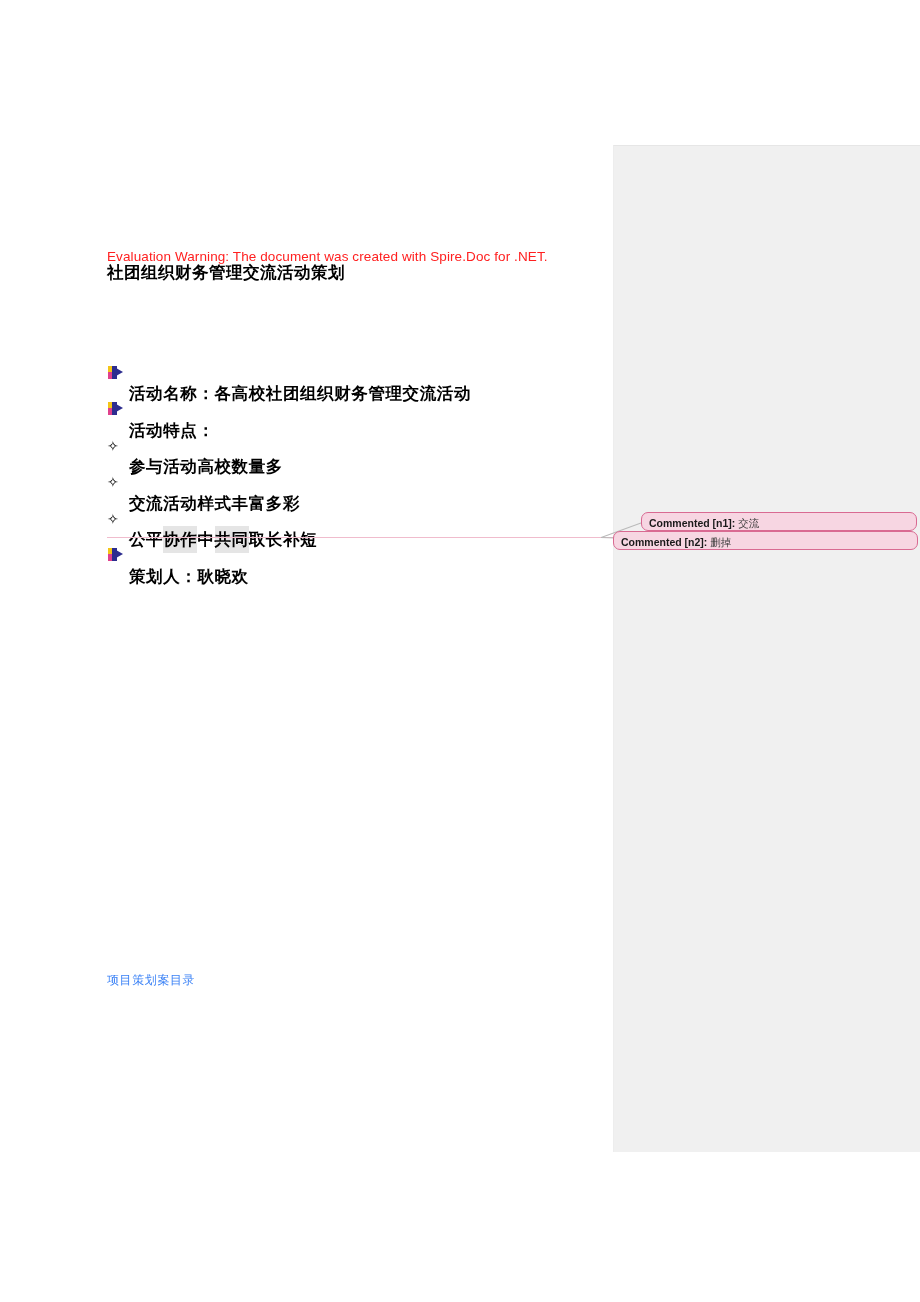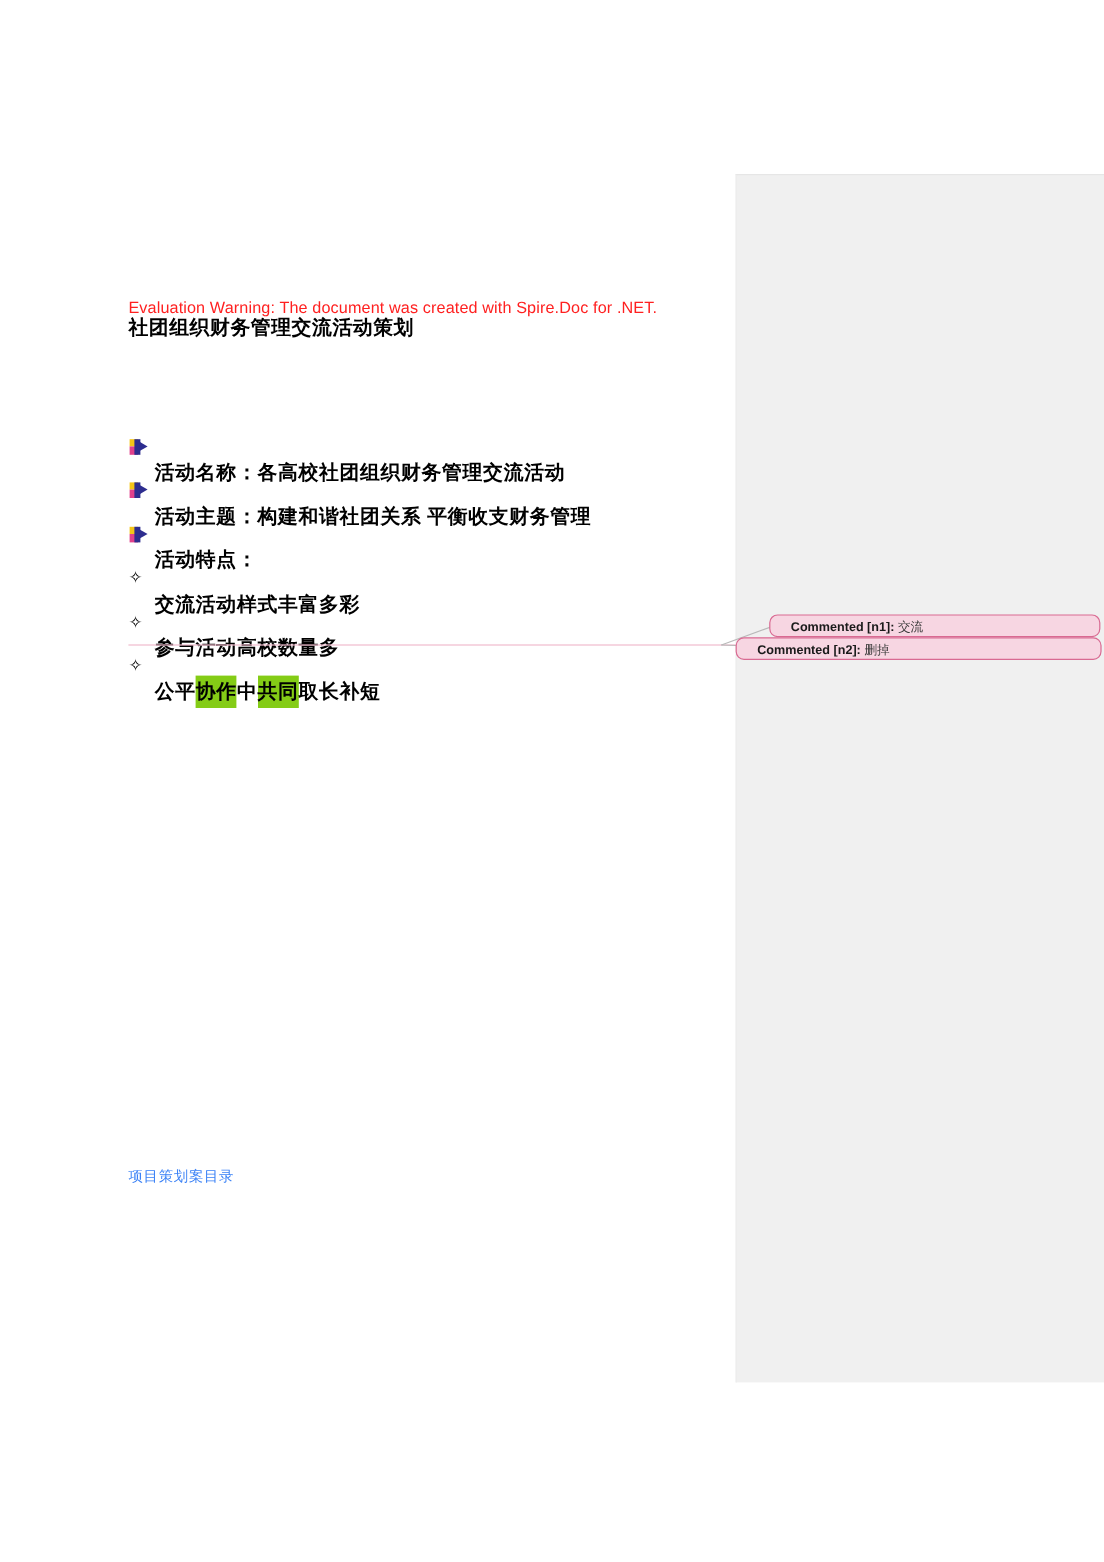--- a/index.html
+++ b/index.html
@@ -130,21 +130,21 @@
   }
 
   .line-text {
     display: inline-block;
     vertical-align: middle;
     letter-spacing: 0.6px;
     margin-top: 43px;
   }
 
   .hl {
-    background: #84cc16;
+    background: #e5e5e5;
     padding: 4px 0;
   }
 
   
   .w-bold { font-weight: bold; }
 
   
   #bottom-line {
     position: absolute;
     left: 107px;
@@ -178,21 +178,21 @@
 
   
   .comment-box {
     position: absolute;
     box-sizing: border-box;
     background: #f7d6e2;
     border: 1px solid #d96a92;
     border-radius: 7px;
     height: 19px;
     line-height: 17px;
-    padding: 0 17px;
+    padding: 0 7px;
     white-space: nowrap;
     overflow: hidden;
   }
   .comment-label {
     font-family: "Liberation Sans", "DejaVu Sans", sans-serif;
     font-size: 10.5px;
     font-weight: bold;
     color: #1a1a1a;
   }
   .comment-text {
@@ -216,44 +216,44 @@
   <div id="doc-title">社团组织财务管理交流活动策划</div>
 
   <div id="body-block">
 
     <div class="doc-line">
       <span class="arrow-bullet">
         <i class="ab-y"></i><i class="ab-m"></i><i class="ab-b"></i><i class="ab-t"></i>
       </span><span class="line-text w-bold">活动名称：各高校社团组织财务管理交流活动</span>
     </div>
 
-    <div class="doc-line">
-      <span class="arrow-bullet">
-        <i class="ab-y"></i><i class="ab-m"></i><i class="ab-b"></i><i class="ab-t"></i>
-      </span><span class="line-text w-bold">活动主题：构建和谐社团关系  平衡收支财务管理</span>
-    </div>
 
     <div class="doc-line">
       <span class="arrow-bullet">
         <i class="ab-y"></i><i class="ab-m"></i><i class="ab-b"></i><i class="ab-t"></i>
       </span><span class="line-text w-bold">活动特点：</span>
     </div>
 
     <div class="doc-line">
+      <span class="diamond-bullet">✧</span><span class="line-text w-bold">参与活动高校数量多</span>
+    </div>
+
+    <div class="doc-line">
       <span class="diamond-bullet">✧</span><span class="line-text w-bold">交流活动样式丰富多彩</span>
     </div>
 
     <div class="doc-line">
-      <span class="diamond-bullet">✧</span><span class="line-text w-bold">参与活动高校数量多</span>
-    </div>
-
-    <div class="doc-line">
       <span class="diamond-bullet">✧</span><span class="line-text w-bold"><span>公平</span><span class="hl">协作</span><span>中</span><span class="hl">共同</span><span>取长补短</span></span>
     </div>
 
+    <div class="doc-line">
+      <span class="arrow-bullet">
+        <i class="ab-y"></i><i class="ab-m"></i><i class="ab-b"></i><i class="ab-t"></i>
+      </span><span class="line-text w-bold">策划人：耿晓欢</span>
+    </div>
 
   </div>
 
   <div id="comment-rule"></div>
   <div class="leg" id="leg-1"></div>
   <div class="leg" id="leg-2"></div>
 
   <div class="comment-box" id="comment-box-1">
     <span class="comment-label">Commented [n1]:</span><span class="comment-text">交流</span>
   </div>

